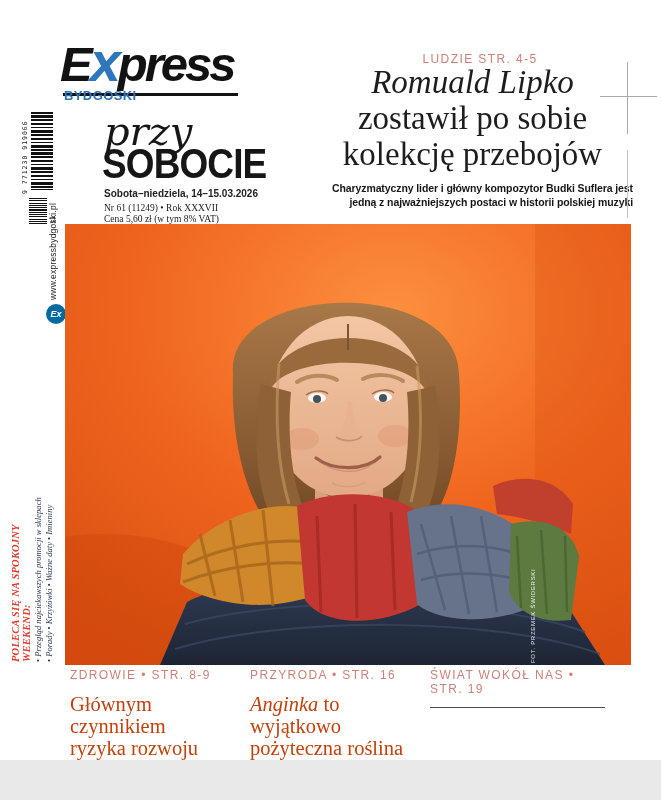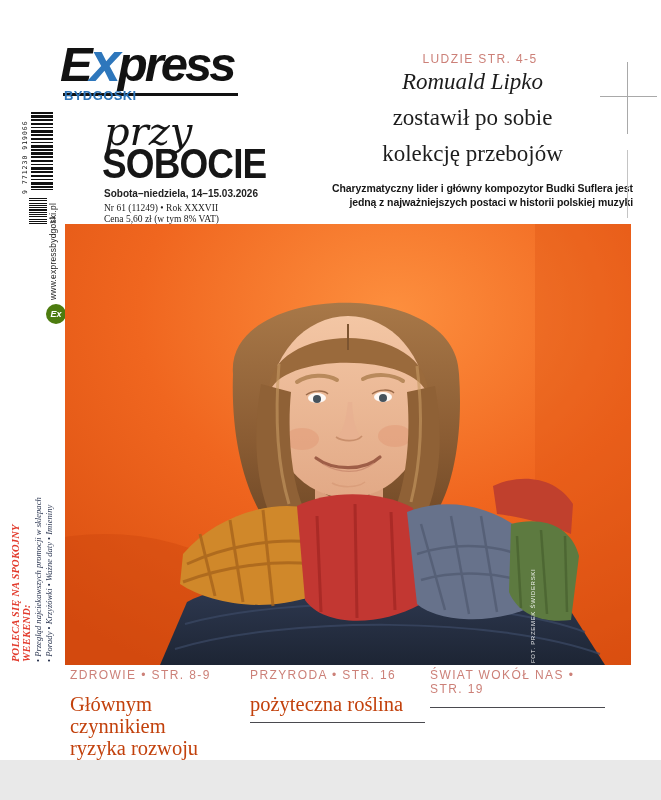--- a/index.html
+++ b/index.html
@@ -28,34 +28,34 @@
   
   .barcode-big{left:31px;top:112px;width:22px;height:78px;
      background:repeating-linear-gradient(180deg,#111 0 1.6px,#fff 1.6px 3.4px,#111 3.4px 6px,#fff 6px 7.4px);}
   .barcode-small{left:29px;top:198px;width:18px;height:26px;
      background:repeating-linear-gradient(180deg,#111 0 1.1px,#fff 1.1px 2.3px);}
   .vtext{transform:rotate(-90deg);transform-origin:0 0;white-space:nowrap;}
   .ean{left:21px;top:194px;font-family:"DejaVu Sans Mono",monospace;font-size:6.5px;
        letter-spacing:1px;color:#111;}
   .bc-small-num{left:49px;top:224px;font-family:"DejaVu Sans Mono",monospace;font-size:6.5px;color:#111;}
   .website{left:48px;top:300px;font-size:8.5px;color:#222;letter-spacing:0.2px;}
-  .badge{left:46px;top:304px;width:20px;height:20px;border-radius:50%;background:#4d7c0f;
+  .badge{left:46px;top:304px;width:20px;height:20px;border-radius:50%;background:#0369a1;
          color:#fff;font-weight:bold;font-style:italic;font-size:9px;display:flex;
          align-items:center;justify-content:center;}
   .promo{left:10px;top:662px;width:186px;transform:rotate(-90deg);transform-origin:0 0;
          font-family:"Liberation Serif",serif;}
   .promo-title{color:#e23a2c;font-weight:bold;font-style:italic;font-size:10.5px;
                letter-spacing:0.2px;margin-bottom:1px;}
   .promo-line{color:#2a3550;font-style:italic;font-size:8.6px;line-height:11px;}
 
   
   .kicker{font-size:12px;letter-spacing:1.4px;color:#cc8078;}
   .lead-kicker{left:315px;top:52px;width:330px;text-align:center;}
   .lead-headline{left:300px;top:64px;width:345px;text-align:center;
-                 font-family:"Liberation Serif","DejaVu Serif",serif;font-size:23px;
+                 font-family:"Liberation Serif","DejaVu Serif",serif;font-size:33px;
                  line-height:36px;color:#1d1d1d;}
   .lead-headline .hl-it{font-style:italic;}
   .lead-subhead{right:28px;top:182px;width:360px;text-align:right;font-weight:bold;
                 font-size:10.5px;line-height:13.5px;color:#161616;letter-spacing:-0.1px;}
 
   
   .crop-h{left:600px;top:96px;width:57px;height:1px;background:#a9a9a9;}
   .crop-v1{left:627px;top:62px;width:1px;height:72px;background:#a9a9a9;}
   .crop-v2{left:627px;top:150px;width:1px;height:68px;background:#c4c4c4;}
 
@@ -230,20 +230,21 @@
         <div><span>Głównym czynnikiem</span><span class="t-it"></span><span></span></div>
         <div><span>ryzyka rozwoju</span><span class="t-it"></span><span></span></div>
         <div><span></span><span class="t-it">służyć</span><span> jest wiek</span></div>
       </div>
       <div class="t-rule"></div>
     </div>
 
     <div class="teaser">
       <span class="kicker">PRZYRODA • STR. 16</span>
       <div class="t-head">
+        <div><span></span><span class="t-it">Anginka</span><span> to wyjątkowo</span></div>
         <div><span>pożyteczna roślina</span><span class="t-it"></span><span></span></div>
       </div>
       <div class="t-rule"></div>
     </div>
 
     <div class="teaser">
       <span class="kicker">ŚWIAT WOKÓŁ NAS • STR. 19</span>
       <div class="t-rule"></div>
     </div>
 

